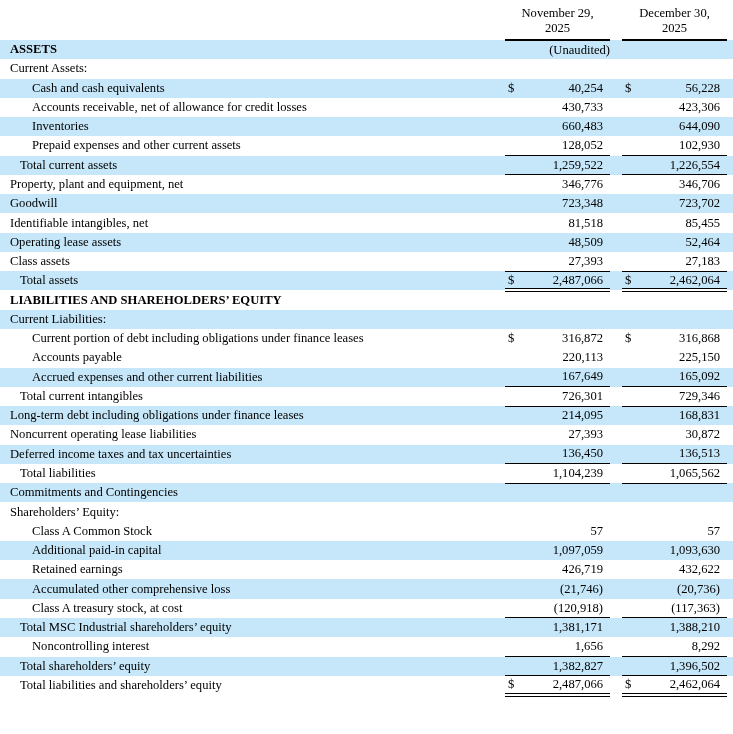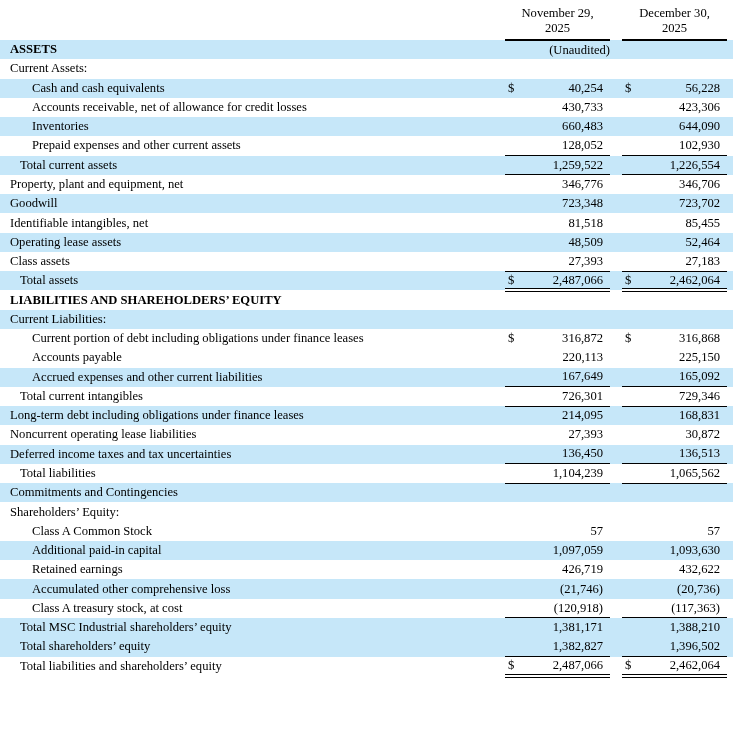--- a/index.html
+++ b/index.html
@@ -341,20 +341,29 @@
         </tr>
         <tr class="bg-blue i2">
           <td class="label">Total MSC Industrial shareholders’ equity</td>
           <td class="d n"></td>
           <td class="v n">1,381,171</td>
           <td class="gap"></td>
           <td class="d n"></td>
           <td class="v n">1,388,210</td>
           <td class="end"></td>
         </tr>
+        <tr class="bg-white i1 b-single">
+          <td class="label">Noncontrolling interest</td>
+          <td class="d n"></td>
+          <td class="v n">1,656</td>
+          <td class="gap"></td>
+          <td class="d n"></td>
+          <td class="v n">8,292</td>
+          <td class="end"></td>
+        </tr>
         <tr class="bg-blue i2 b-single">
           <td class="label">Total shareholders’ equity</td>
           <td class="d n"></td>
           <td class="v n">1,382,827</td>
           <td class="gap"></td>
           <td class="d n"></td>
           <td class="v n">1,396,502</td>
           <td class="end"></td>
         </tr>
         <tr class="bg-white i2 b-double">

